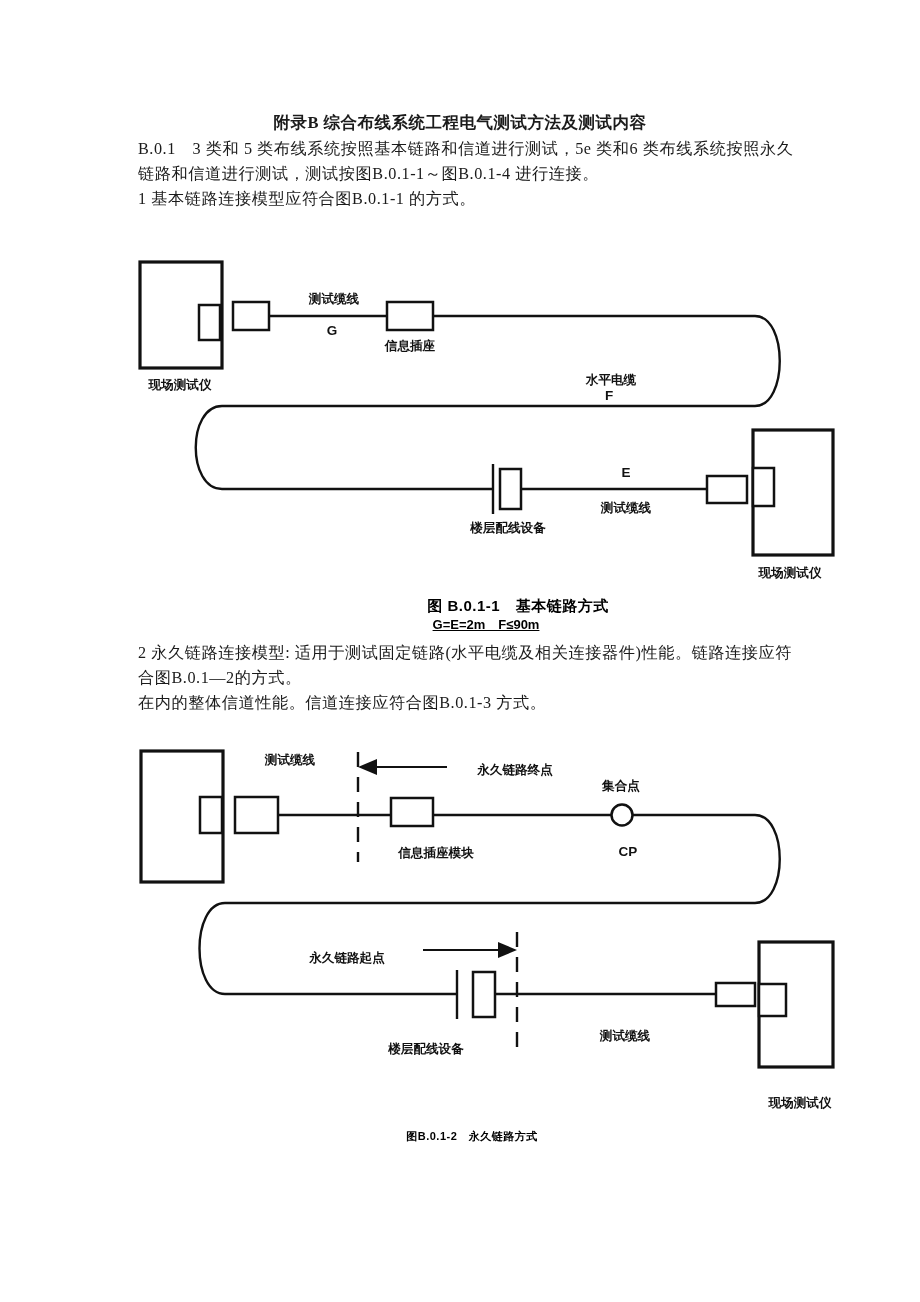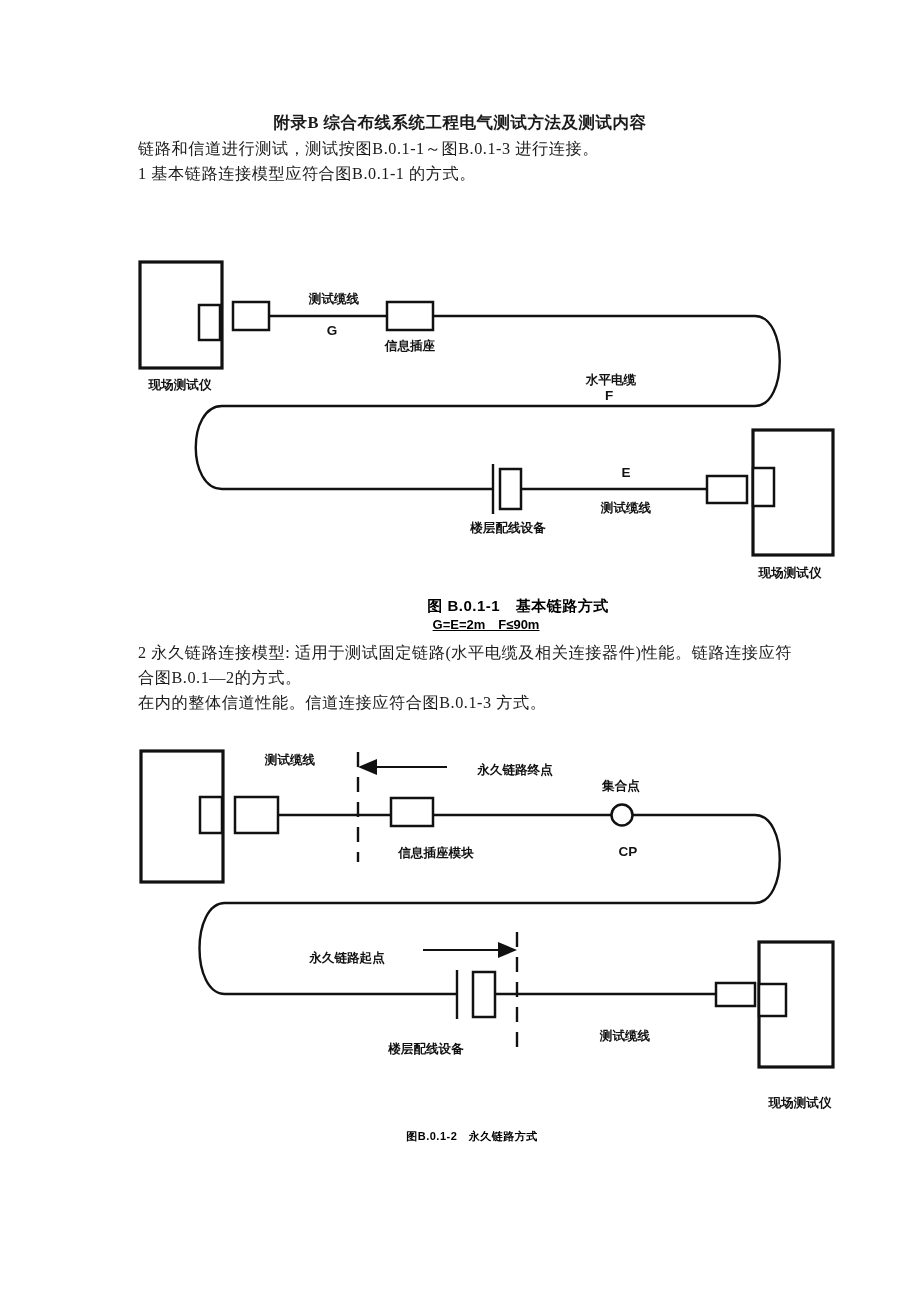--- a/index.html
+++ b/index.html
@@ -42,21 +42,22 @@
   .cap2b{top:1147px;left:448px;font-size:12.5px;}
 </style>
 </head>
 <body>
 
 <div class="page">
 
   <div class="title">附录B 综合布线系统工程电气测试方法及测试内容</div>
 
   <div class="para p1">
-    <div class="tline">链路和信道进行测试，测试按图B.0.1-1～图B.0.1-3 进行连接。</div>
+    <div class="tline">B.0.1　3 类和 5 类布线系统按照基本链路和信道进行测试，5e 类和6 类布线系统按照永久</div>
+    <div class="tline">链路和信道进行测试，测试按图B.0.1-1～图B.0.1-4 进行连接。</div>
     <div class="tline">1 基本链路连接模型应符合图B.0.1-1 的方式。</div>
   </div>
 
   <svg id="fig1" width="920" height="330" viewBox="0 255 920 330">
     <rect class="box thick" x="140" y="262" width="82" height="106"></rect>
     <rect class="box" x="199" y="305" width="21" height="35"></rect>
     <rect class="box" x="233" y="302" width="36" height="28"></rect>
     <line class="wire" x1="269" y1="316" x2="387" y2="316"></line>
     <rect class="box" x="387" y="302" width="46" height="28"></rect>
     <path class="wire" d="M433,316 H755 C788,316 788,406 755,406 H222 C187,406 187,489 222,489 H493"></path>

